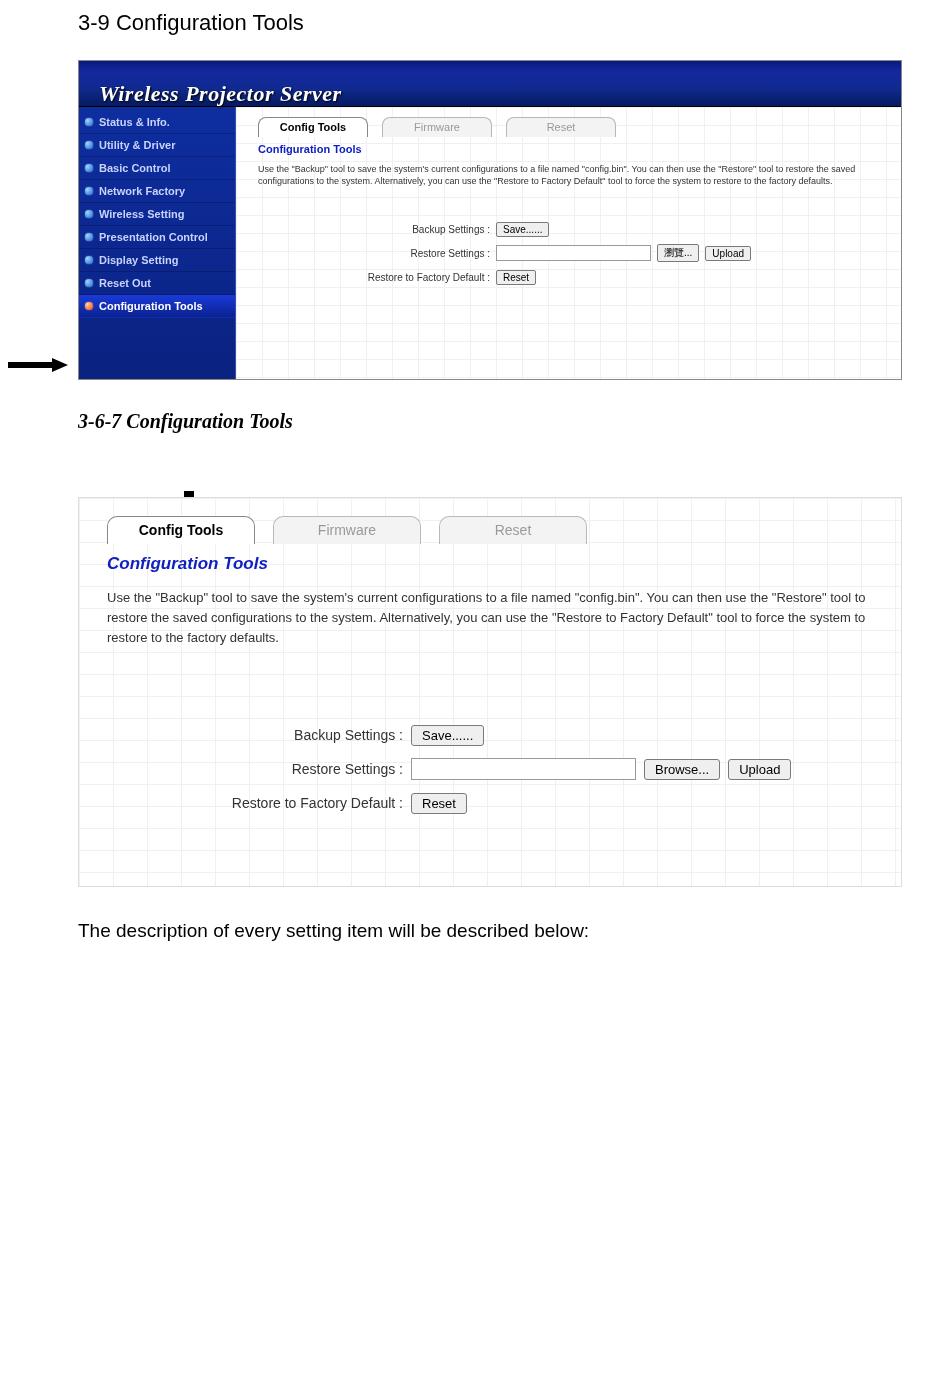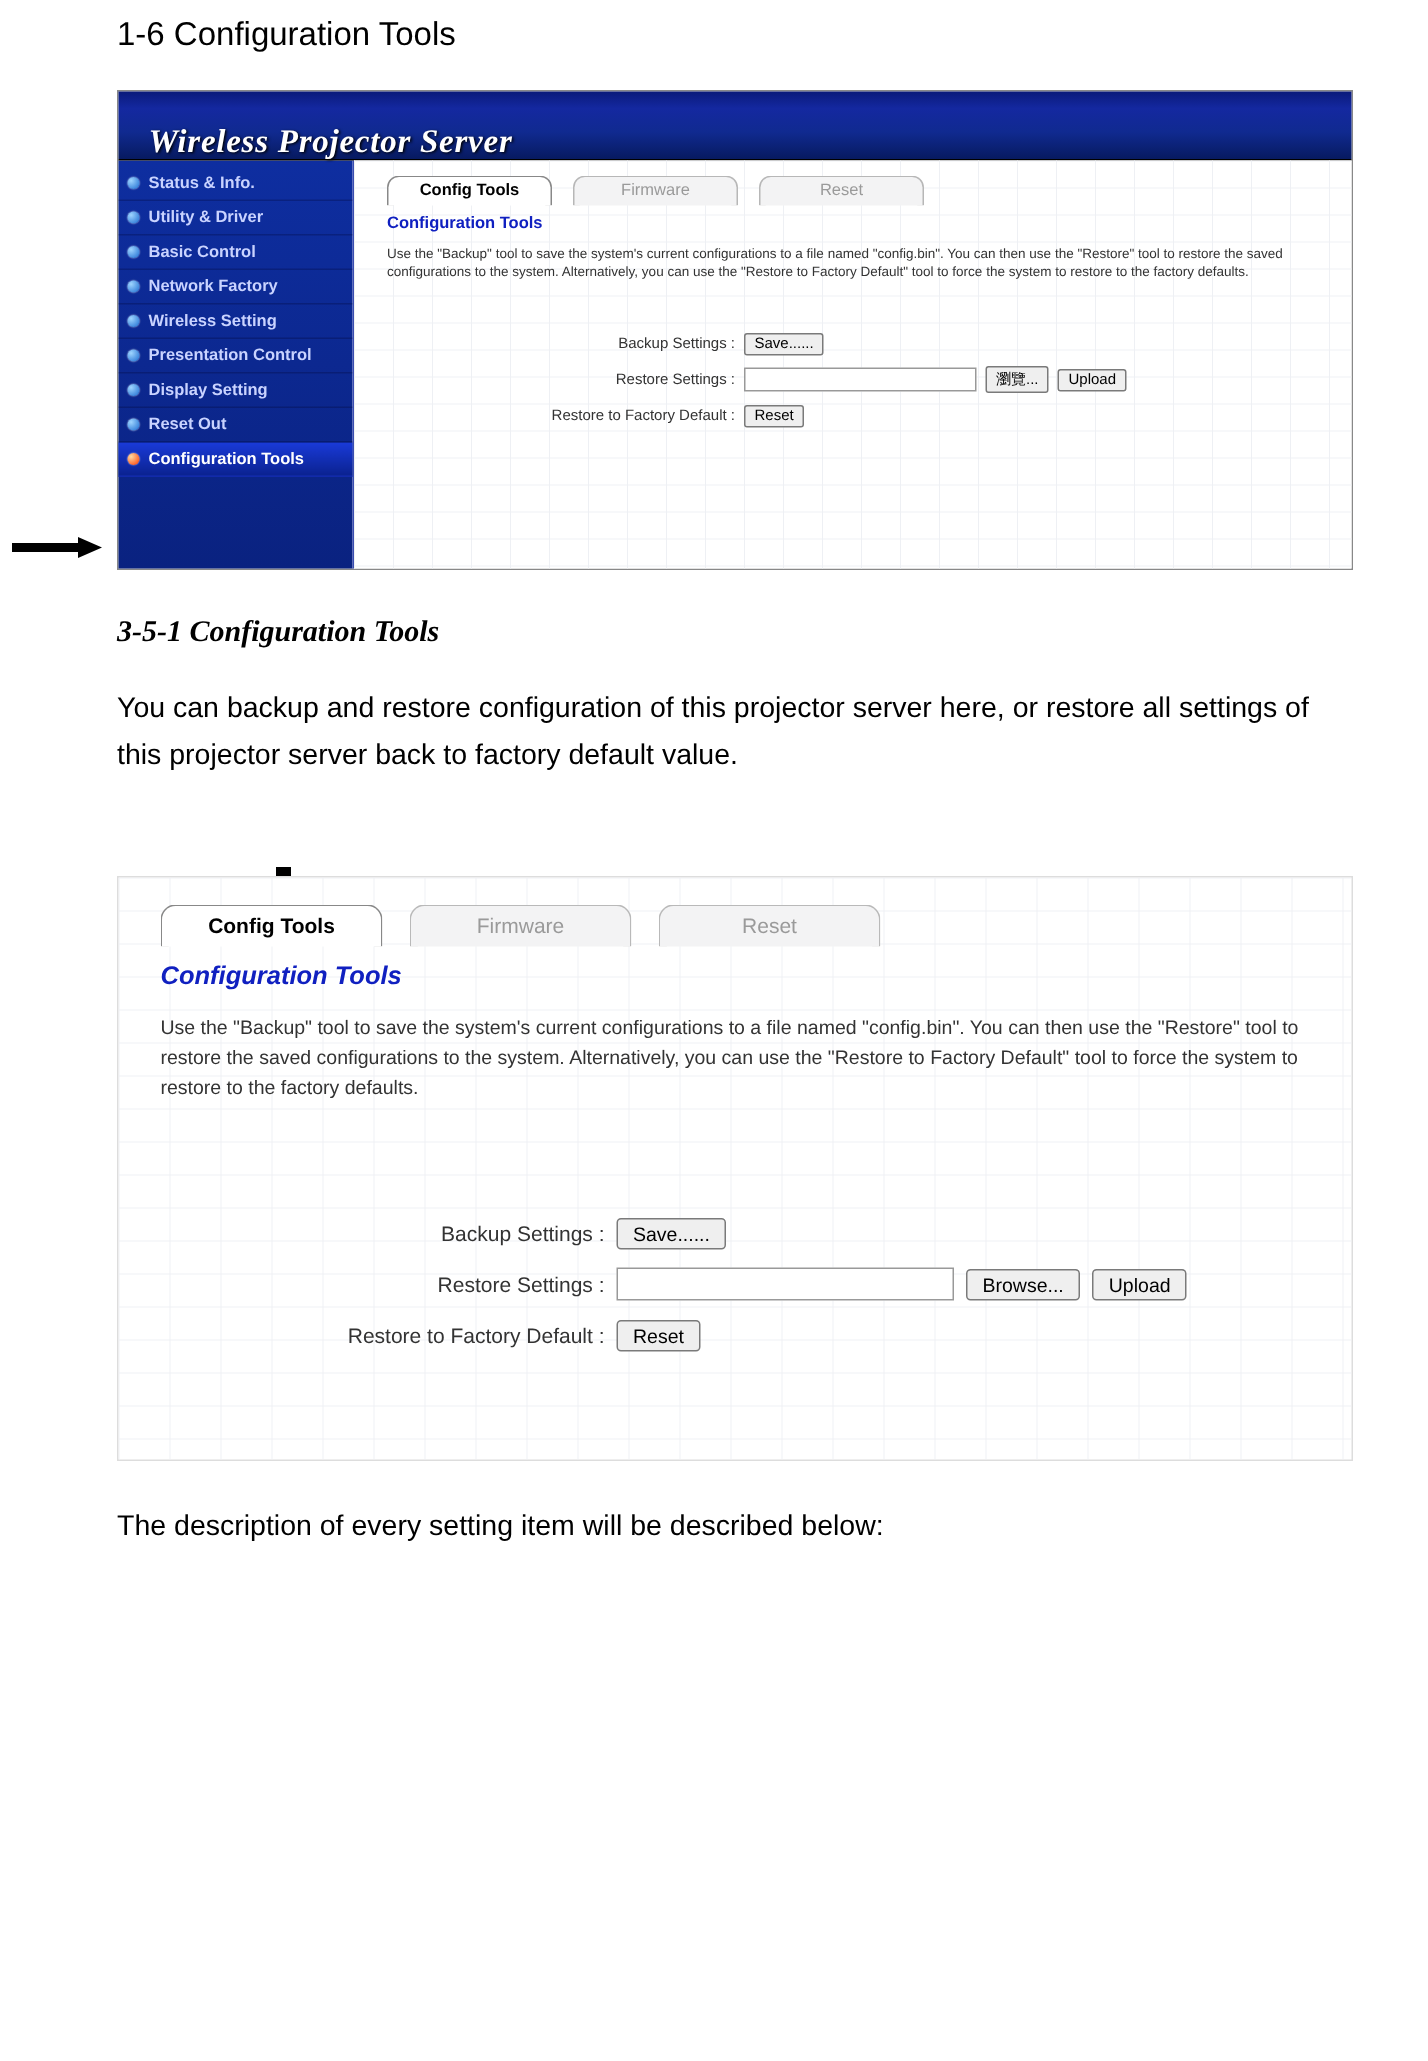--- a/index.html
+++ b/index.html
@@ -103,21 +103,21 @@
     font-size: 13px; padding: 2px 10px; border: 1px solid #7a7a7a; background: #efefef;
     border-radius: 3px; cursor: pointer;
   }
   .txt-s2 { width: 225px; height: 22px; border: 1px solid #999; font-size: 13px; margin-right: 8px; }
 </style>
 </head>
 <body>
 
 <div class="page">
 
-  <div class="h1">1-6 Configuration Tools</div>
+  <div class="h1">3-9 Configuration Tools</div>
 
   <div class="shot1-wrap">
     <div class="pointer-arrow-left">
       <svg viewBox="0 0 60 14">
           <path d="M0 4 H44 V0 L60 7 L44 14 V10 H0 Z" fill="#000"></path>
         </svg>
     </div>
     <div class="shot1">
       <div class="shot1-header">
         <div class="shot1-title">Wireless Projector Server</div>
@@ -160,22 +160,21 @@
                 <div class="lbl-s1">Restore to Factory Default :</div>
                 <button class="btn-s1">Reset</button>
               </div>
             </div>
           </div>
         </div>
       </div>
     </div>
   </div>
 
-  <div class="h2">3-5-1 Configuration Tools</div>
-  <p class="para">You can backup and restore configuration of this projector server here, or restore all settings of this projector server back to factory default value.</p>
+  <div class="h2">3-6-7 Configuration Tools</div>
 
   <div class="shot2-wrap">
     <div class="pointer-arrow-down">
       <svg viewBox="0 0 22 70">
           <path d="M6 0 H16 V48 H22 L11 70 L0 48 H6 Z" fill="#000"></path>
         </svg>
     </div>
     <div class="shot2">
       <div class="shot2-grid-bg"></div>
       <div class="shot2-content">

